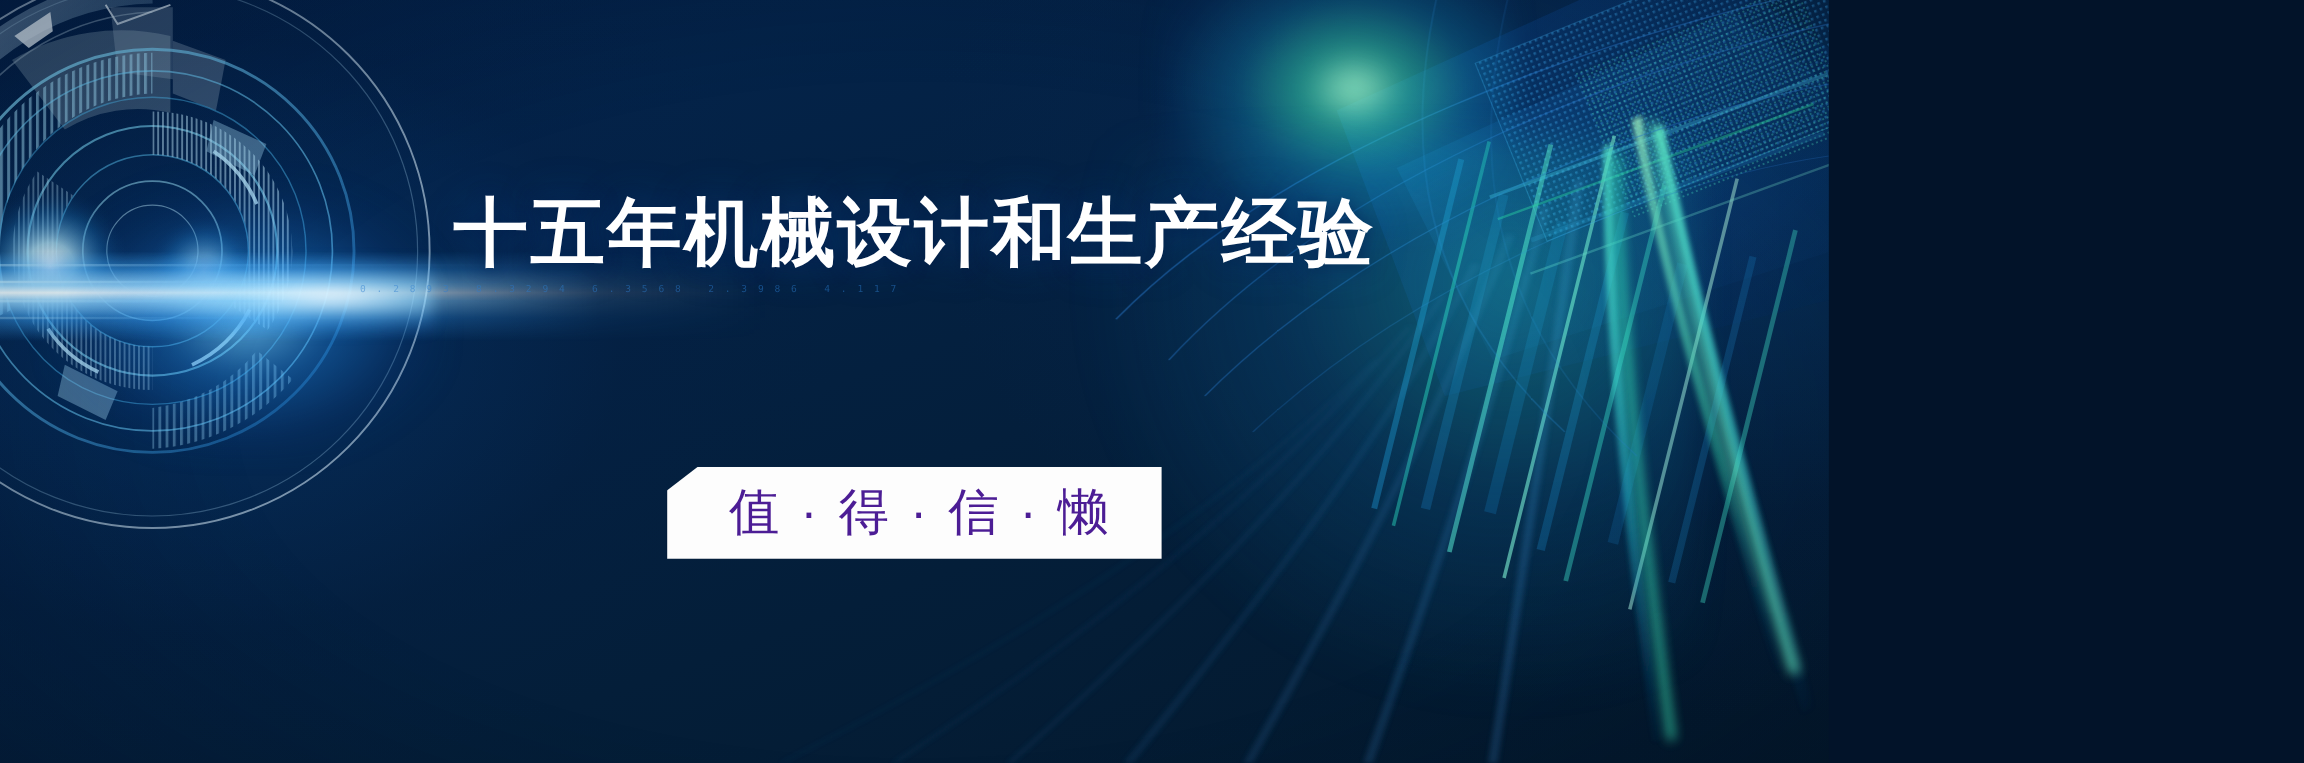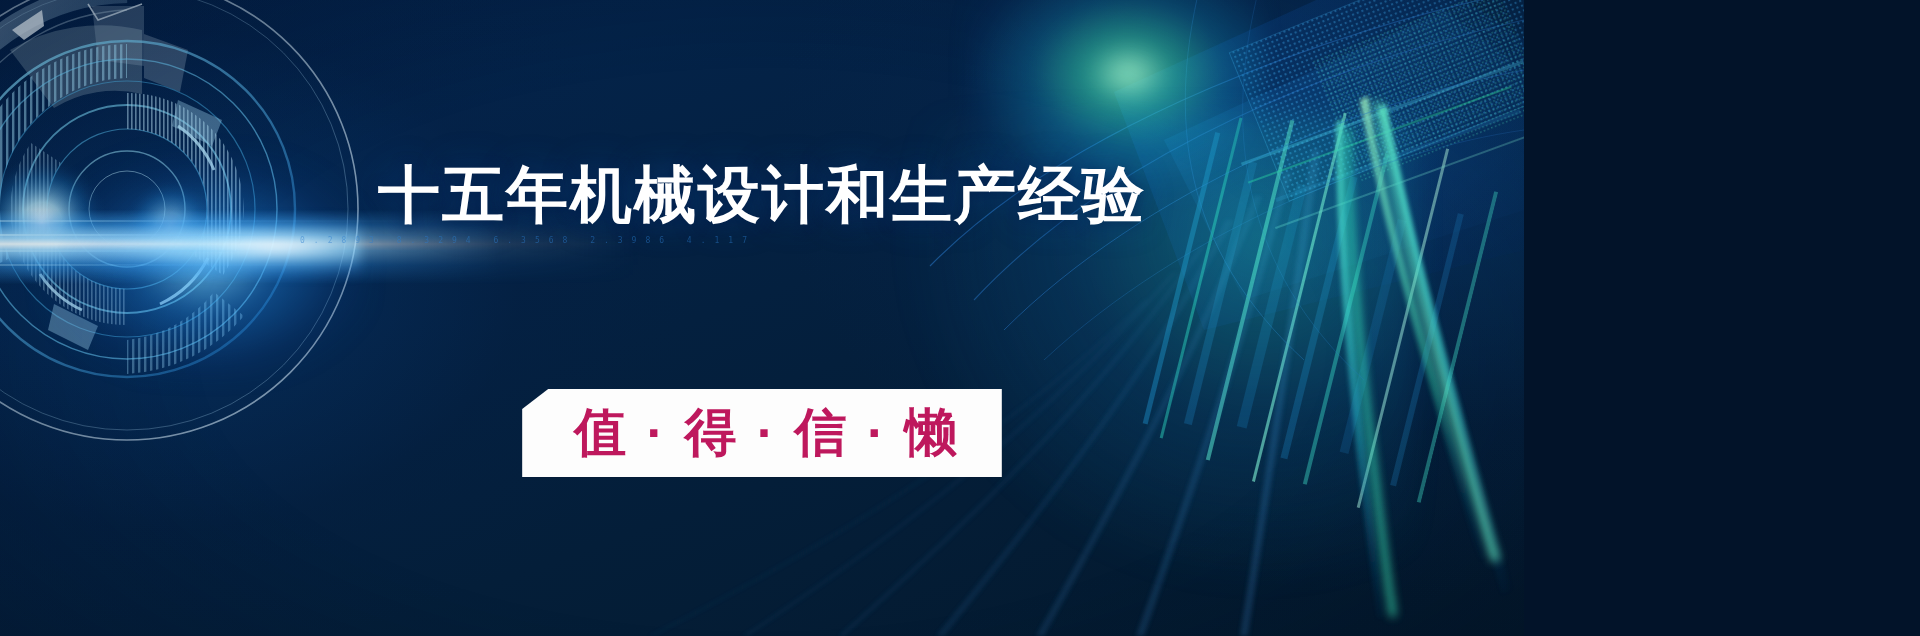--- a/index.html
+++ b/index.html
@@ -120,25 +120,25 @@
     z-index:6;
   }
   .tagline-box {
     position:relative;
     background:#fdfdfd;
     padding:13px 42px 14px 52px;
     clip-path:polygon(26px 0, 100% 0, 100% 100%, 0 100%, 0 20px);
     box-shadow:0 6px 26px rgba(0,10,35,0.45);
   }
   .tagline-text {
-    color:#be185d;
-    font-size:52px;
+    color:#4c1d95;
+    font-size:42px;
     line-height:1.18;
     letter-spacing:3px;
-    font-weight:700;
+    font-weight:400;
     white-space:nowrap;
   }
 
   .micro-ticks {
     position:absolute;
     left:300px; top:236px;
     width:470px; height:12px;
     opacity:0.5;
     pointer-events:none;
     font-family:"DejaVu Sans Mono", monospace;

